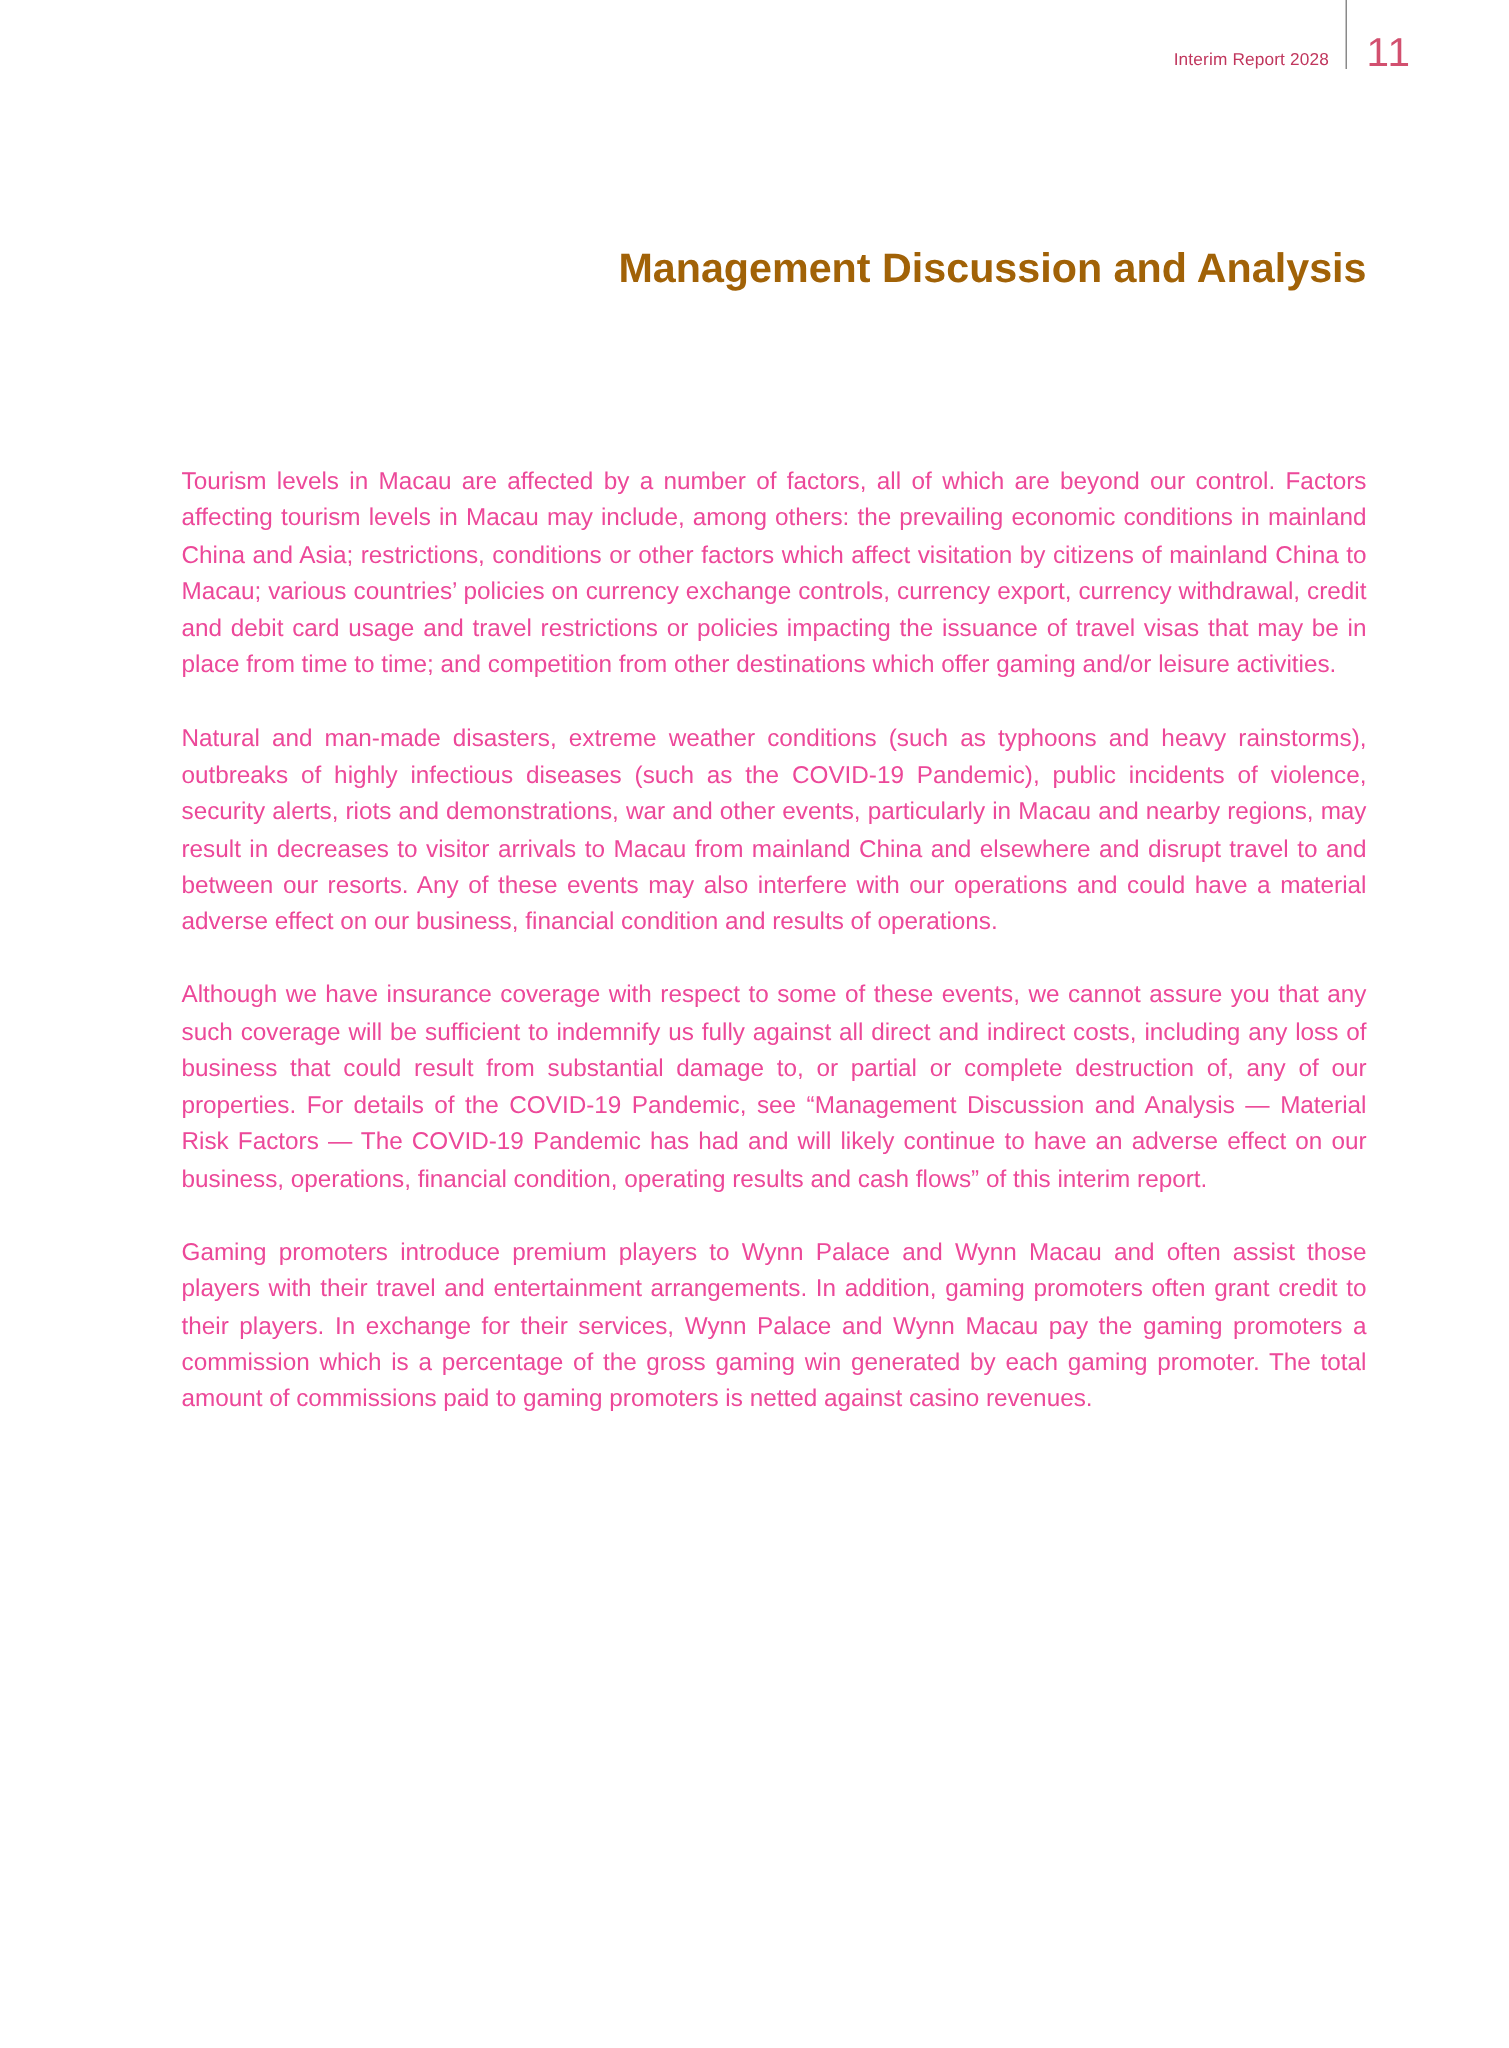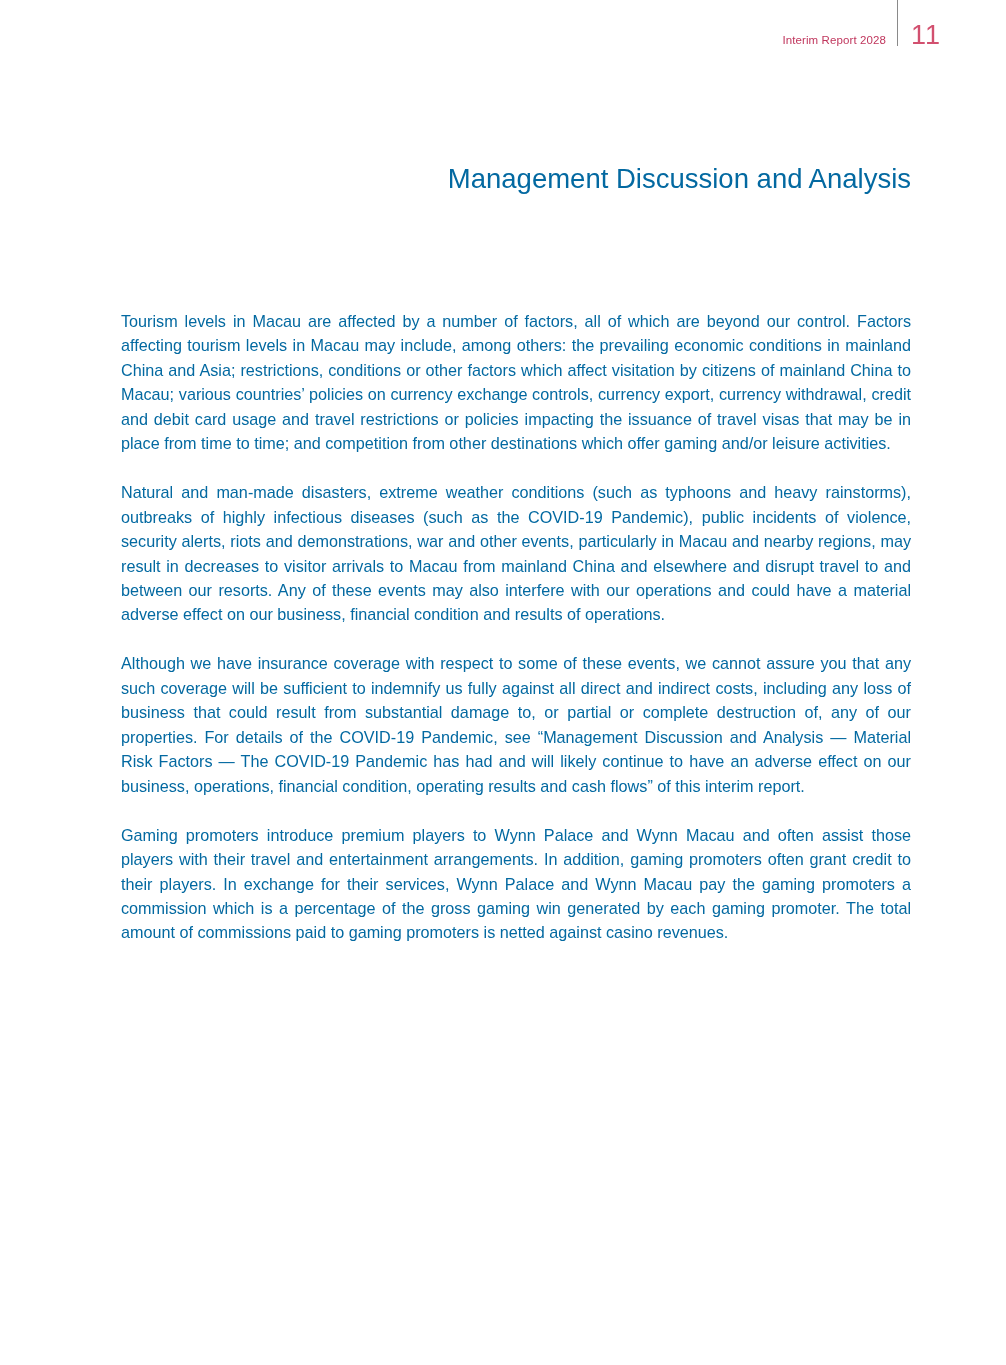--- a/index.html
+++ b/index.html
@@ -39,38 +39,38 @@
       line-height: 30px;
       color: #d2506f;
       font-weight: 300;
       letter-spacing: 1px;
     }
     .section-title {
       position: absolute;
       right: 95px;
       top: 163px;
       font-size: 27.5px;
-      color: #0369a1;
-      font-weight: normal;
+      color: #a16207;
+      font-weight: bold;
       margin: 0;
       white-space: nowrap;
     }
     .content {
       position: absolute;
       left: 121px;
       top: 309px;
       width: 790px;
     }
     .para {
       margin: 0 0 24.5px 0;
       font-size: 16.2px;
       line-height: 24.45px;
       text-align: justify;
       text-align-last: left;
-      color: #0369a1;
+      color: #ec4899;
     }
     .subheading {
       margin: 0 0 4px 0;
       font-size: 15.5px;
       line-height: 24px;
       font-weight: bold;
       color: #2a2a2a;
     }
   </style>
 </head>

